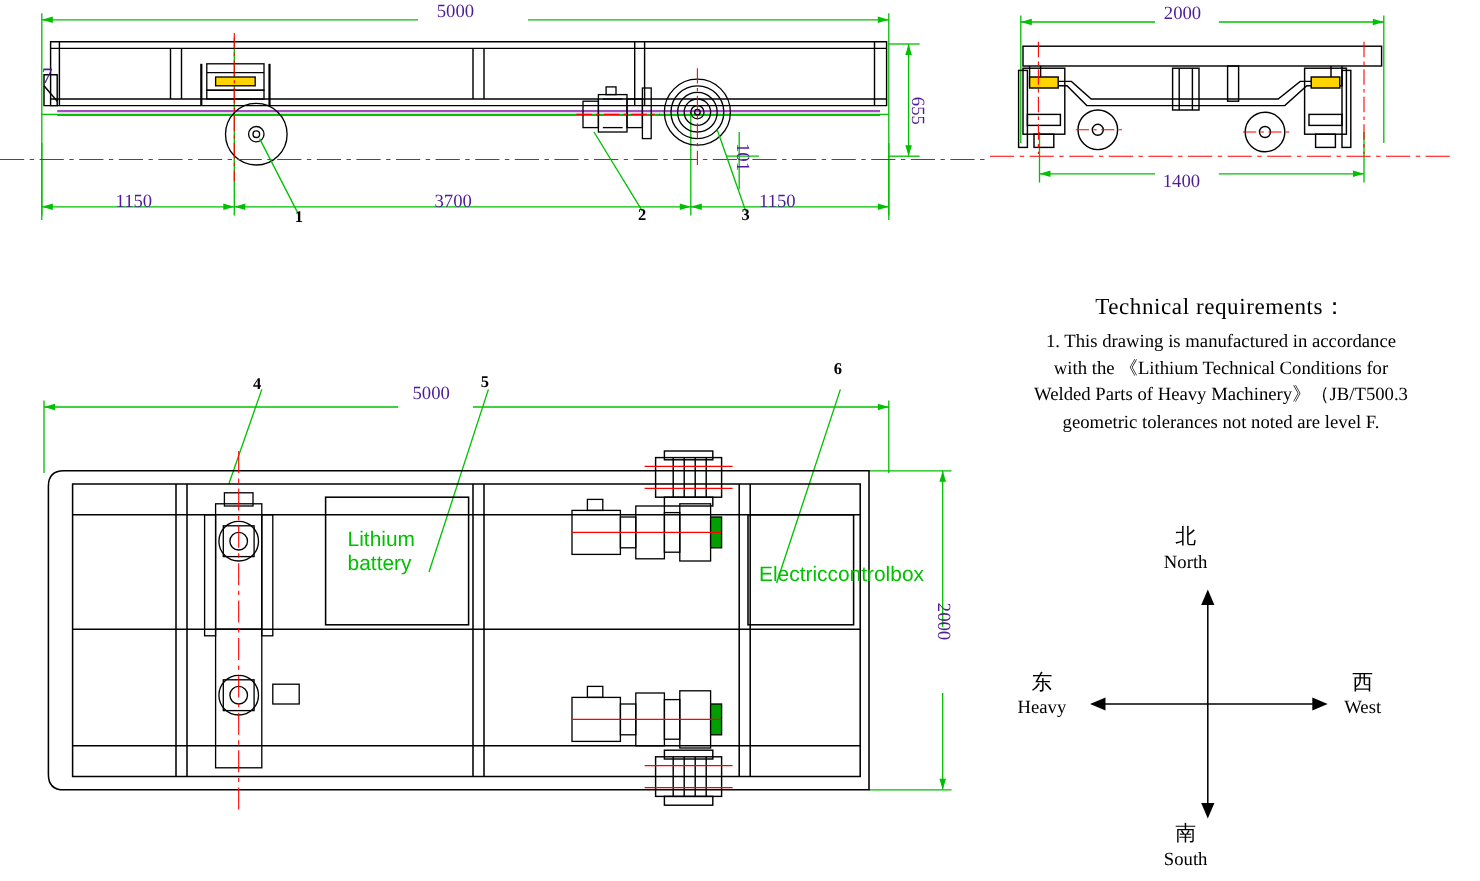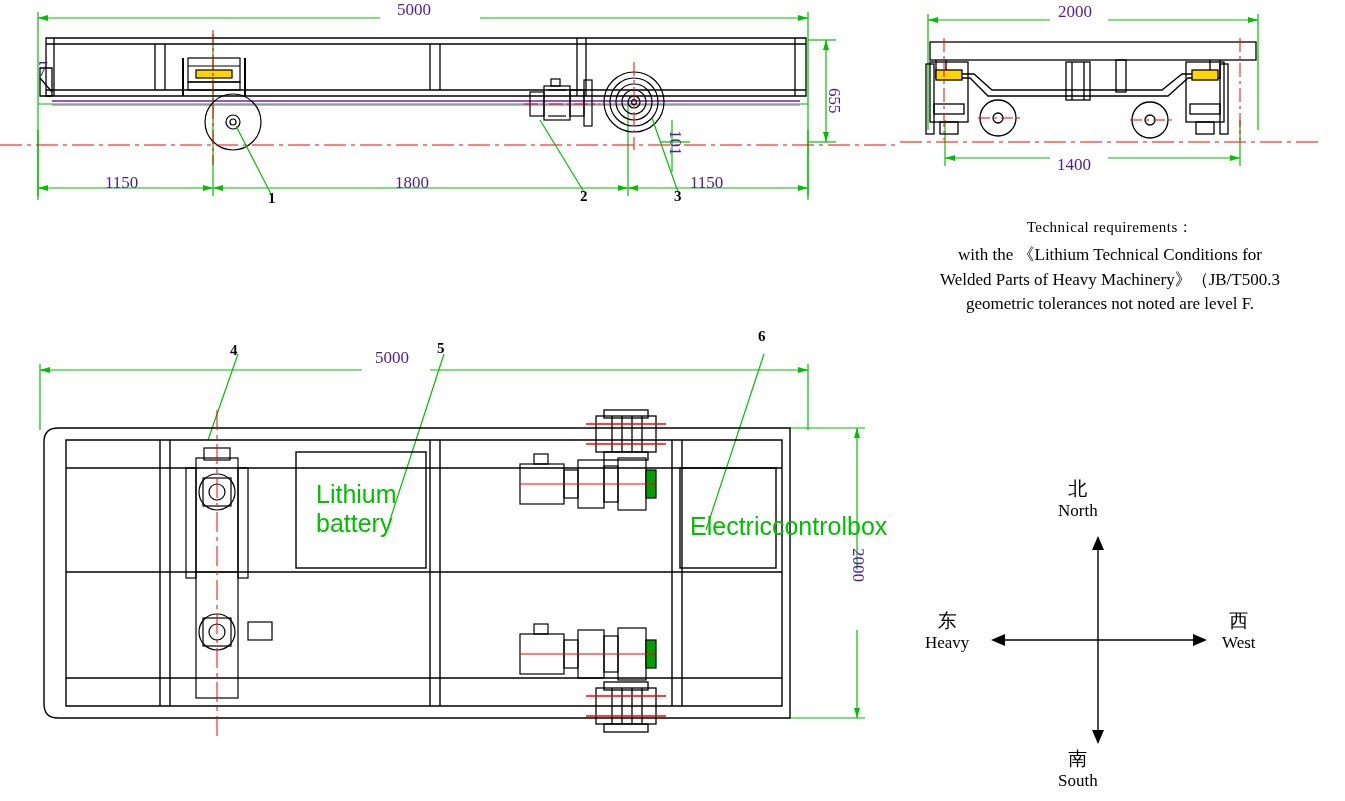--- a/index.html
+++ b/index.html
@@ -2,23 +2,23 @@
 <html><head>
 <meta charset="utf-8">
 <style>
   html,body{margin:0;padding:0;background:#ffffff;}
   body{width:1345px;height:801px;position:relative;overflow:hidden;
        font-family:"Liberation Serif",serif;color:#000;}
   svg{position:absolute;left:0;top:0;overflow:visible;}
   .dim-label{position:absolute;font-family:"Liberation Serif",serif;font-size:17px;color:#4c1d95;white-space:nowrap;}
   .dim-label.v{writing-mode:vertical-rl;text-orientation:mixed;}
   .idx{position:absolute;font-family:"Liberation Serif",serif;font-size:15px;font-weight:bold;color:#000;}
-  .grn-text{position:absolute;color:#00c000;font-family:"Liberation Sans",sans-serif;font-size:25px;line-height:1.15;}
+  .grn-text{position:absolute;color:#00c000;font-family:"Liberation Sans",sans-serif;font-size:19px;line-height:1.15;}
   .tech{position:absolute;left:880px;top:218px;width:460px;text-align:center;}
-  .tech-title{font-size:15px;letter-spacing:.5px;}
+  .tech-title{font-size:21px;letter-spacing:.5px;margin-top:46px;}
   .tech-body{font-size:17px;line-height:1.45;margin-top:6px;}
   .compass-label{position:absolute;text-align:center;font-size:17px;line-height:1.2;white-space:nowrap;}
   .cn{font-size:19px;}
 </style>
 </head>
 <body>
 
 <svg width="900" height="215" style="left:0;top:0">
 
   <g stroke="#00c000" stroke-width="1.2" fill="none">
@@ -118,21 +118,21 @@
 
   <g stroke="#00c000" stroke-width="1.2" fill="none">
     <line x1="236" y1="126" x2="272" y2="196"></line>
     <line x1="540" y1="120" x2="584" y2="192"></line>
     <line x1="652" y1="118" x2="678" y2="192"></line>
   </g>
 </svg>
 
 <div class="dim-label" style="left:397px;top:0px;">5000</div>
 <div class="dim-label" style="left:105px;top:173px;">1150</div>
-<div class="dim-label" style="left:395px;top:173px;">1800</div>
+<div class="dim-label" style="left:395px;top:173px;">3700</div>
 <div class="dim-label" style="left:690px;top:173px;">1150</div>
 <div class="dim-label v" style="left:824px;top:88px;">655</div>
 <div class="dim-label v" style="left:665px;top:130px;">101</div>
 <div class="idx" style="left:268px;top:190px;">1</div>
 <div class="idx" style="left:580px;top:188px;">2</div>
 <div class="idx" style="left:674px;top:188px;">3</div>
 <div class="dim-label" style="left:38px;top:58px;font-size:20px;">7</div>
 
 <svg width="420" height="200" style="left:900px;top:0">
   <g stroke="#00c000" stroke-width="1.2" fill="none">
@@ -314,20 +314,21 @@
   <div style="display:flex;flex-direction:row;text-align:right;">
     <div class="vert">Electric</div>
     <div class="vert">control</div>
     <div class="vert">box</div>
   </div>
 </div>
 
 <div class="tech">
   <div class="tech-title">Technical requirements：</div>
   <div class="tech-body">
+    <div>1. This drawing is manufactured in accordance</div>
     <div>with the 《Lithium Technical Conditions for</div>
     <div>Welded Parts of Heavy Machinery》（JB/T500.3</div>
     <div>geometric tolerances not noted are level F.</div>
   </div>
 </div>
 
 <svg width="330" height="250" style="left:935px;top:520">
   <g stroke="#000" stroke-width="1.4" fill="none">
     <line x1="163" y1="22" x2="163" y2="218"></line>
     <line x1="62" y1="120" x2="266" y2="120"></line>

